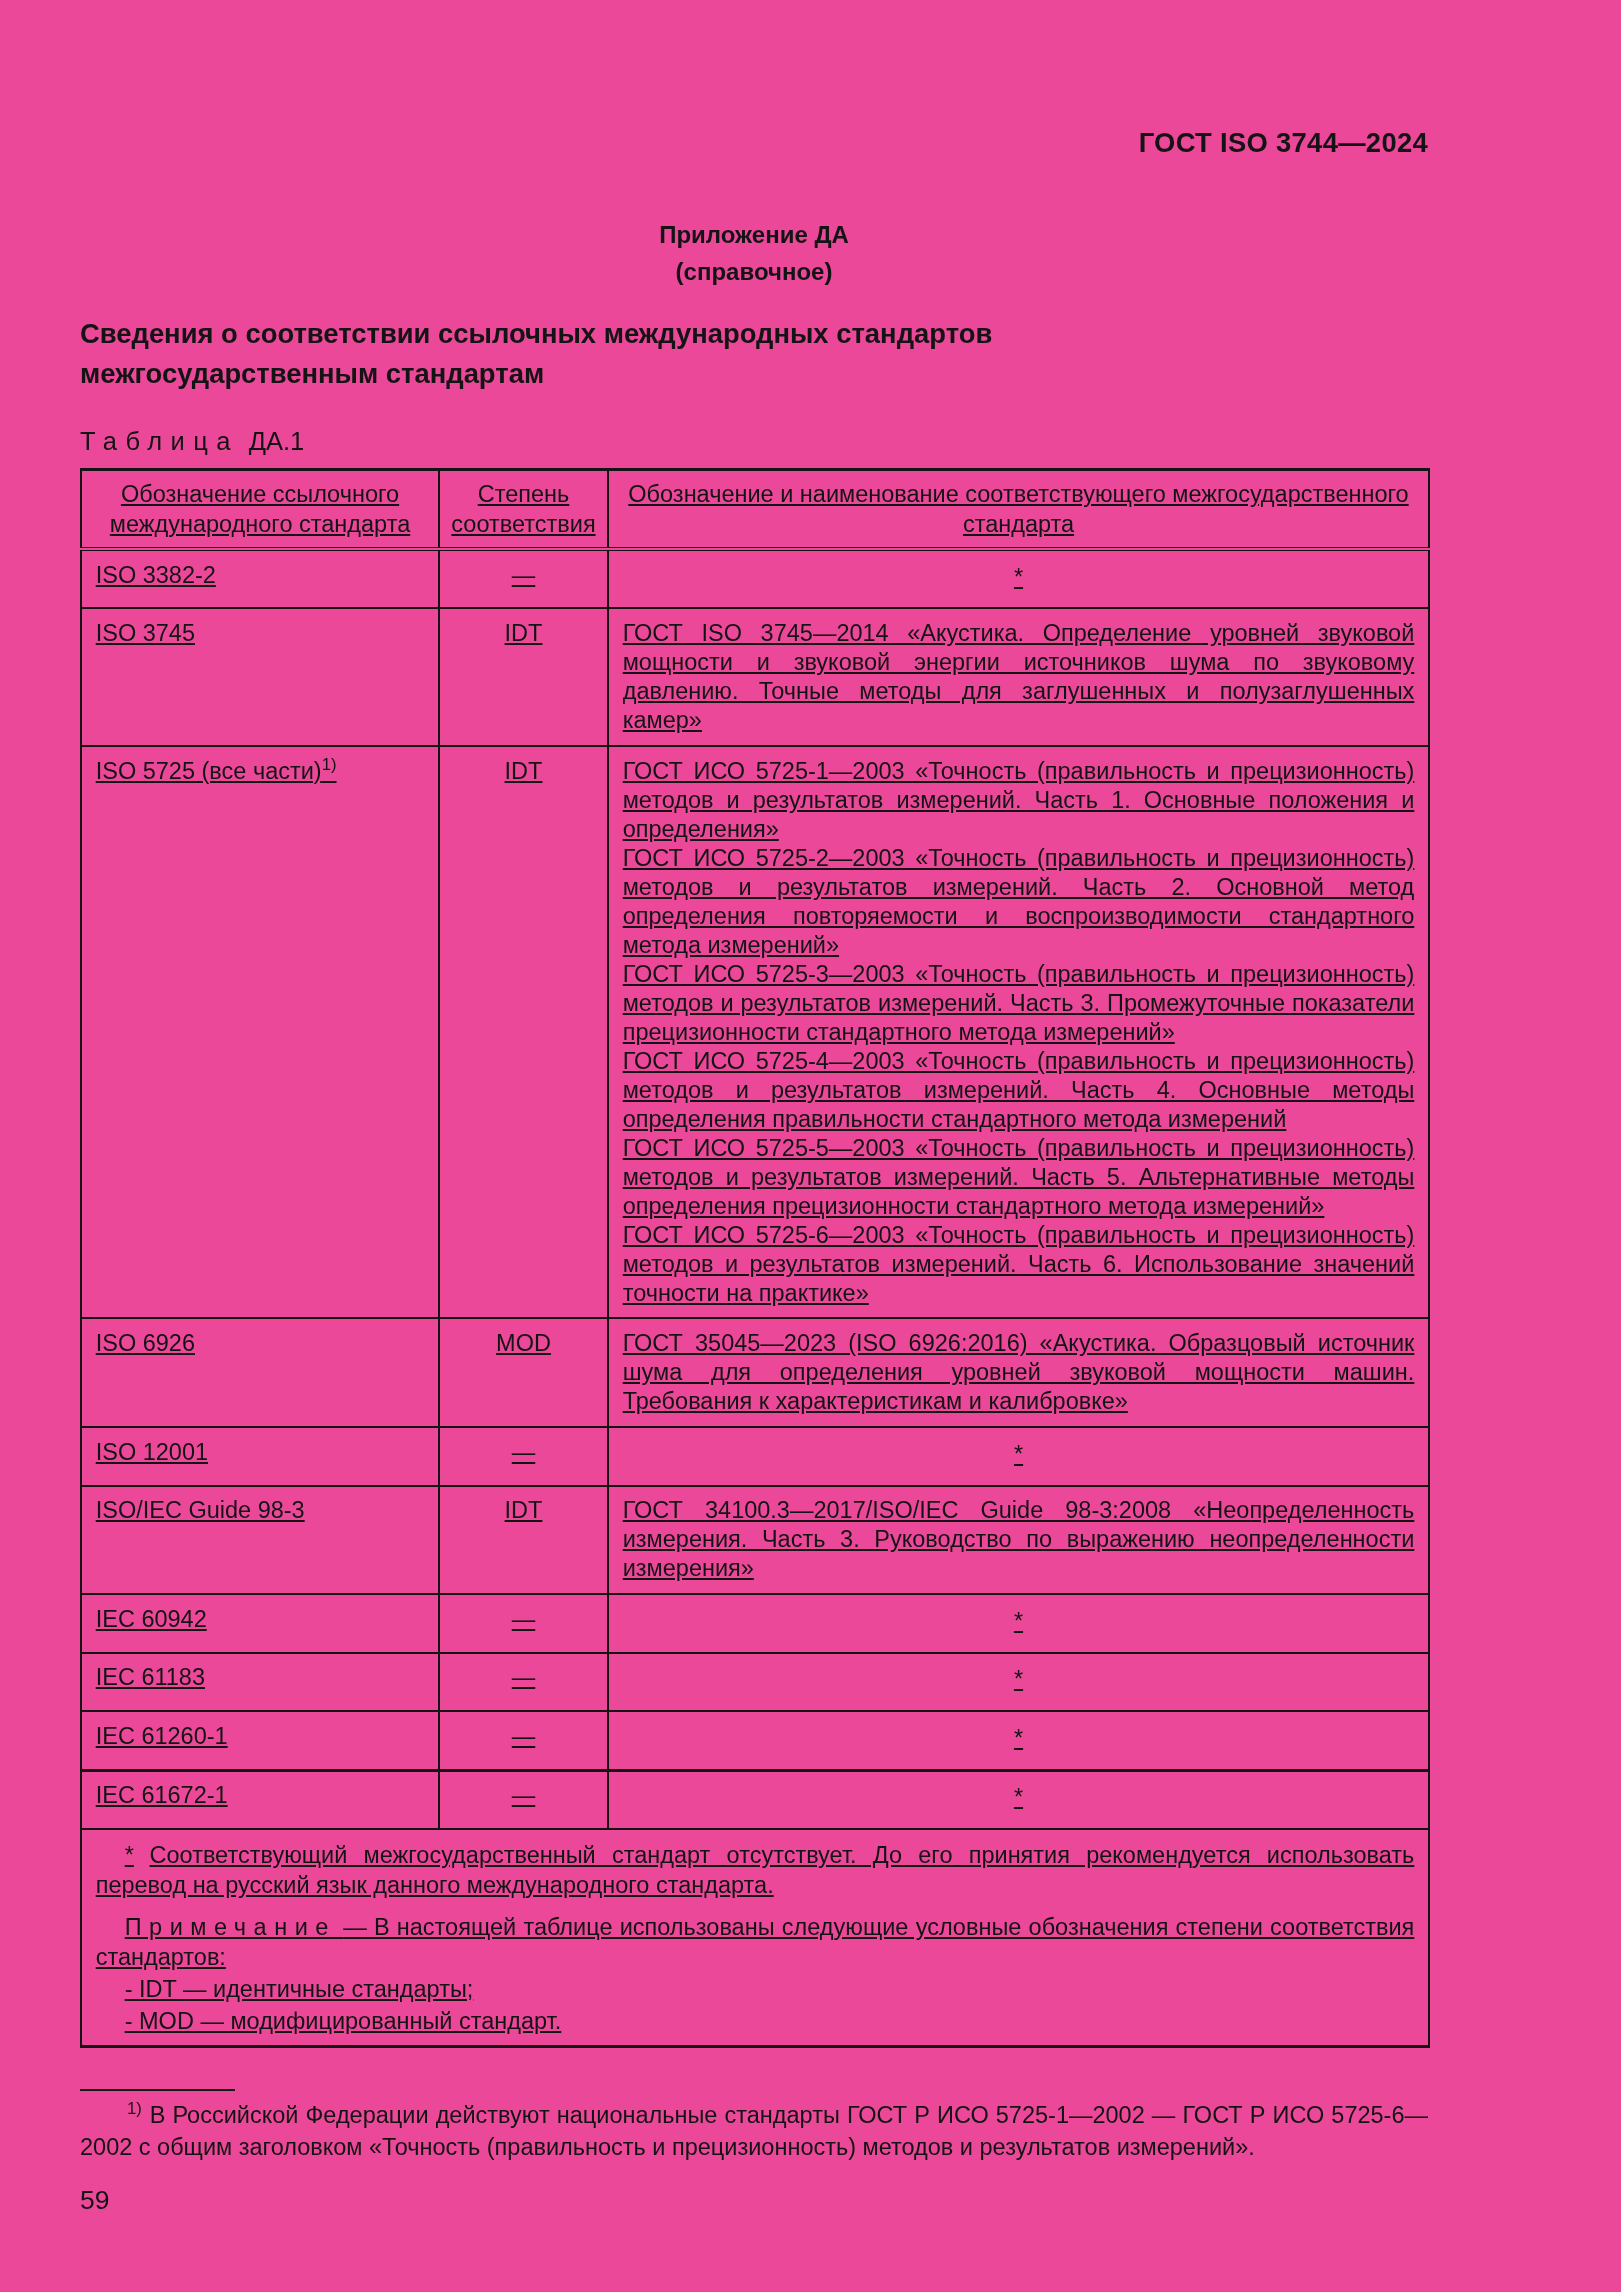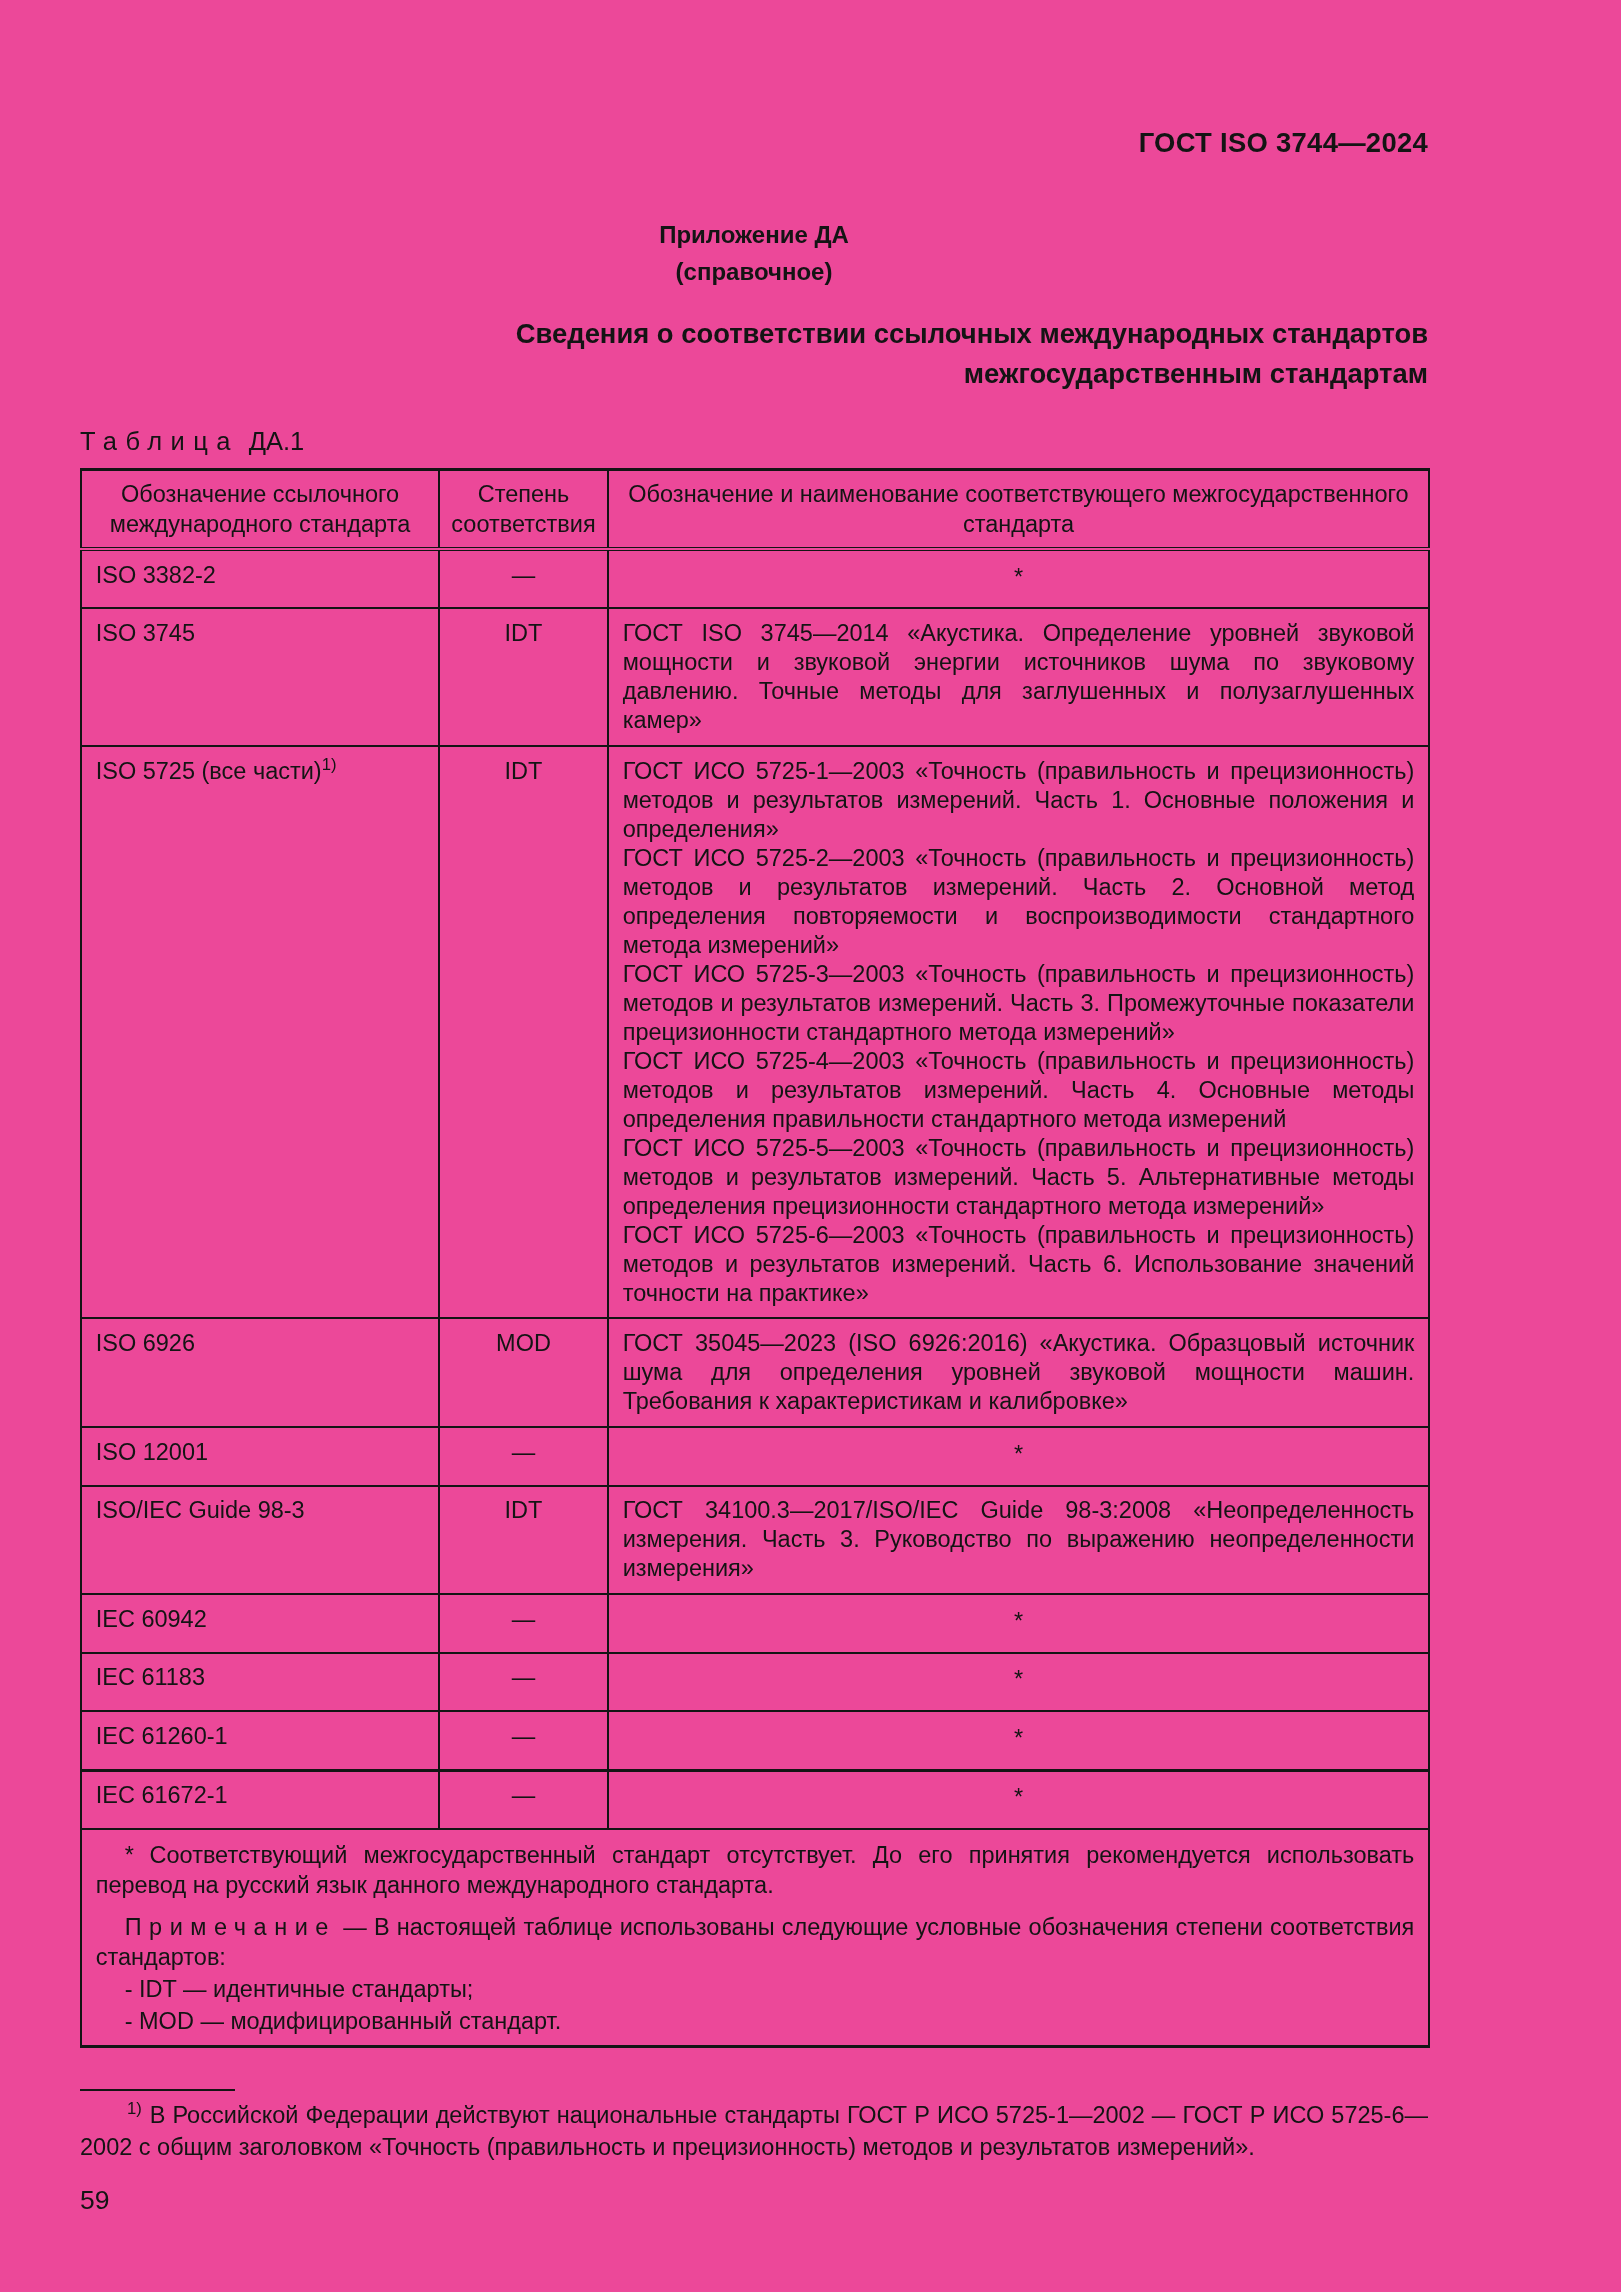--- a/index.html
+++ b/index.html
@@ -26,21 +26,21 @@
   }
   .annex-block{
     margin-top:57px;
     text-align:center;
     font-size:24px;
     font-weight:bold;
     line-height:37px;
   }
   .doc-heading{
     margin-top:23.5px;
-    text-align:right;
+    text-align:left;
     font-size:27.4px;
     font-weight:bold;
     line-height:40px;
   }
   .table-caption{
     margin-top:33px;
     font-size:25.5px;
   }
   .table-caption .spaced-label{letter-spacing:.33em;}
   .table-caption .cap-num{margin-left:9.8px;}
@@ -52,20 +52,21 @@
     table-layout:fixed;
     font-size:23.5px;
     line-height:29px;
   }
   table.std{border:2.9px solid #141414;border-top-width:3.9px;border-bottom-width:3.9px;}
   table.std th, table.std td{
     border:2px solid #141414;
     vertical-align:top;
     padding:9.8px 13.7px;
     font-weight:normal;
+    text-decoration:underline;
   }
   table.std thead th{
     border-bottom:4.9px double #141414;
     vertical-align:middle;
     text-align:center;
     padding:7.8px 9.8px;
     line-height:30px;
     height:59px;
   }
   col.c1{width:358px;}

